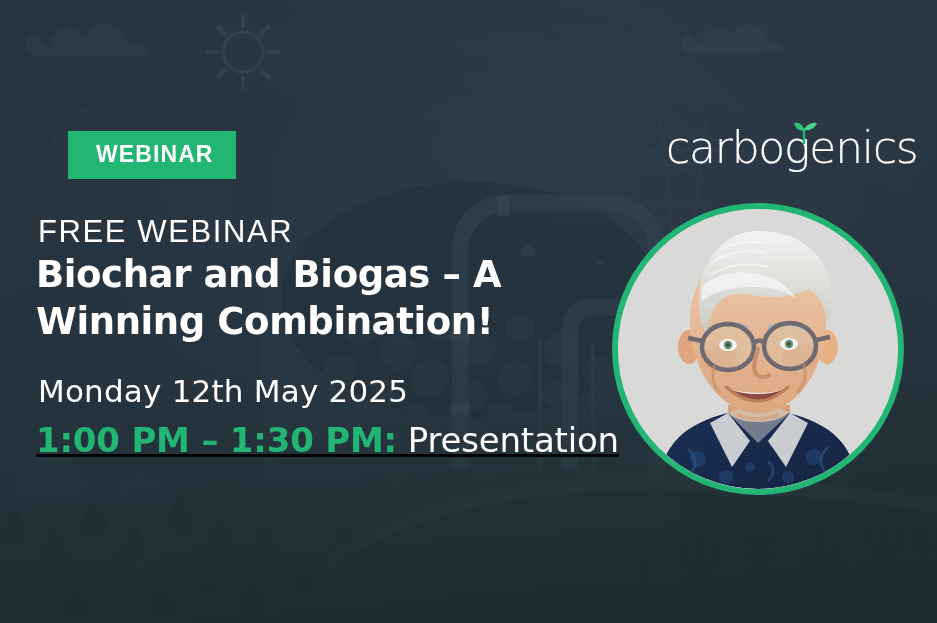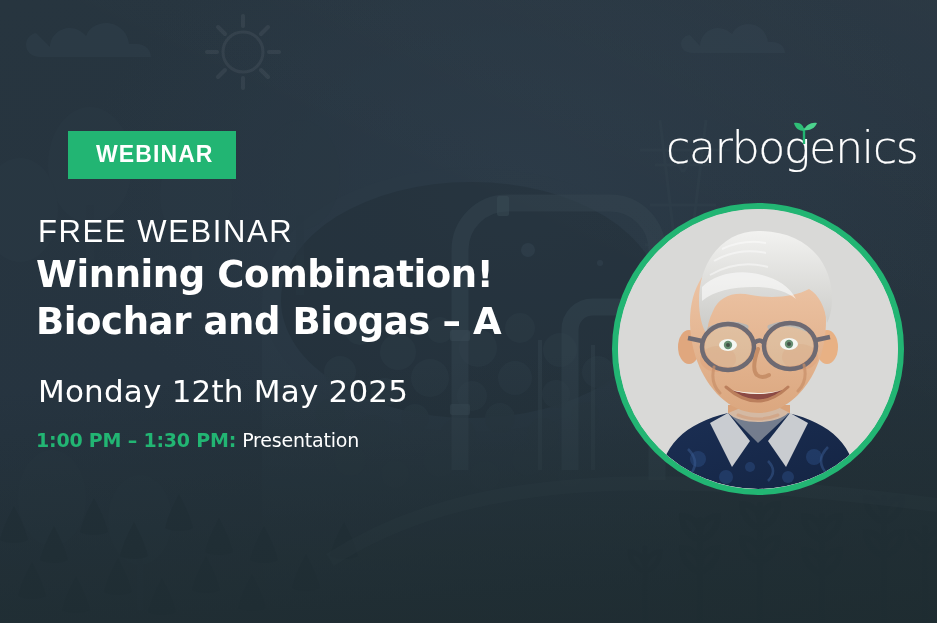--- a/index.html
+++ b/index.html
@@ -81,23 +81,24 @@
     color:#ffffff;font-size:31px;line-height:38px;
     font-weight:500;letter-spacing:.2px;
     font-family:"DejaVu Sans", sans-serif;
     white-space:nowrap;
     text-align:right;
   }
   .schedule{
     position:absolute;left:36px;top:425px;width:560px;
   }
   .sched-row{
-    font-size:19px;line-height:31px;white-space:nowrap;
+    font-size:34px;line-height:31px;white-space:nowrap;
     font-family:"DejaVu Sans", sans-serif;
     margin-bottom:1px;
+    text-decoration:underline;
   }
   .sched-time{color:#22b573;font-weight:bold;letter-spacing:-.2px;}
   .sched-label{color:#ffffff;font-weight:400;letter-spacing:-.2px;}
 
   
   .portrait{
     position:absolute;left:612px;top:203px;
     width:292px;height:292px;border-radius:50%;
     border:6px solid #22b573;
     box-sizing:border-box;
@@ -281,22 +282,22 @@
     <svg class="logo-sprout" viewBox="0 0 34 22" aria-hidden="true">
       <path d="M16 22V7" stroke="#22b573" stroke-width="2.4" fill="none" stroke-linecap="round"></path>
       <path d="M16 9C11 9 7 6 6 1c6-1 10 2 10 8z" fill="#2fbf77"></path>
       <path d="M16 8c2-5 7-8 13-7-2 5-7 8-13 7z" fill="#4cd38d"></path>
     </svg>
   </div>
 
   <div class="eyebrow">FREE WEBINAR</div>
 
   <div class="headline">
+    <span class="l">Biochar and Biogas – A</span>
     <span class="l">Winning Combination!</span>
-    <span class="l">Biochar and Biogas – A</span>
   </div>
 
   <div class="date">Monday 12th May 2025</div>
 
   <div class="schedule">
     <div class="sched-row">
       <span class="sched-time">1:00 PM – 1:30 PM:</span>
       <span class="sched-label">Presentation</span>
     </div>
   </div>

